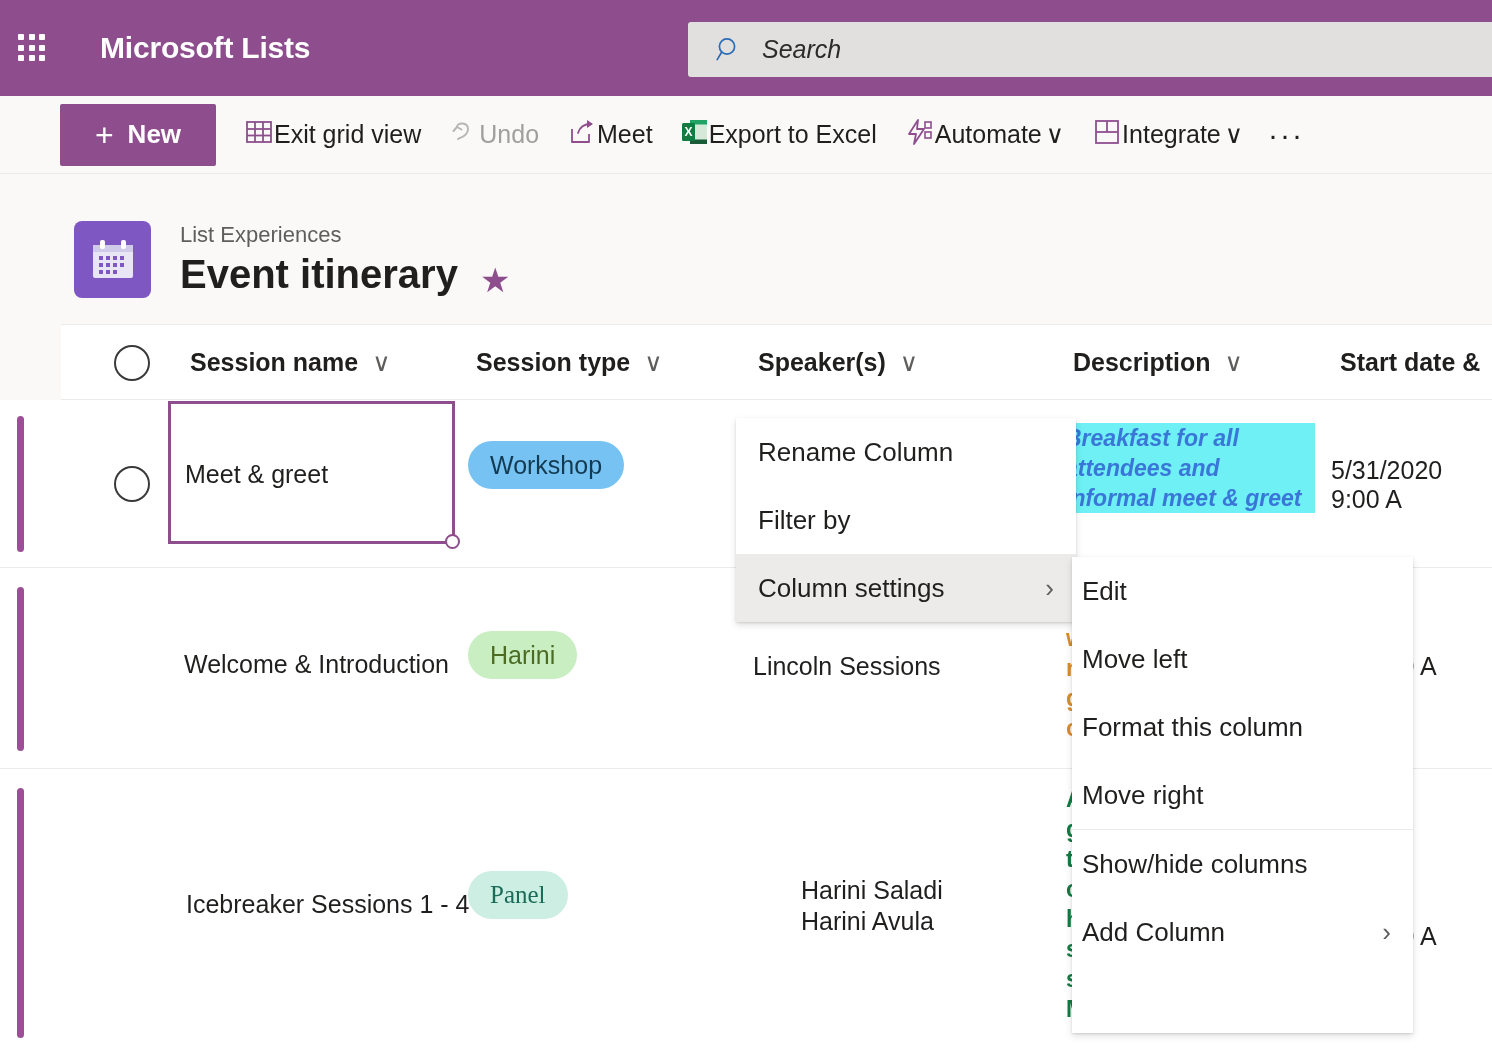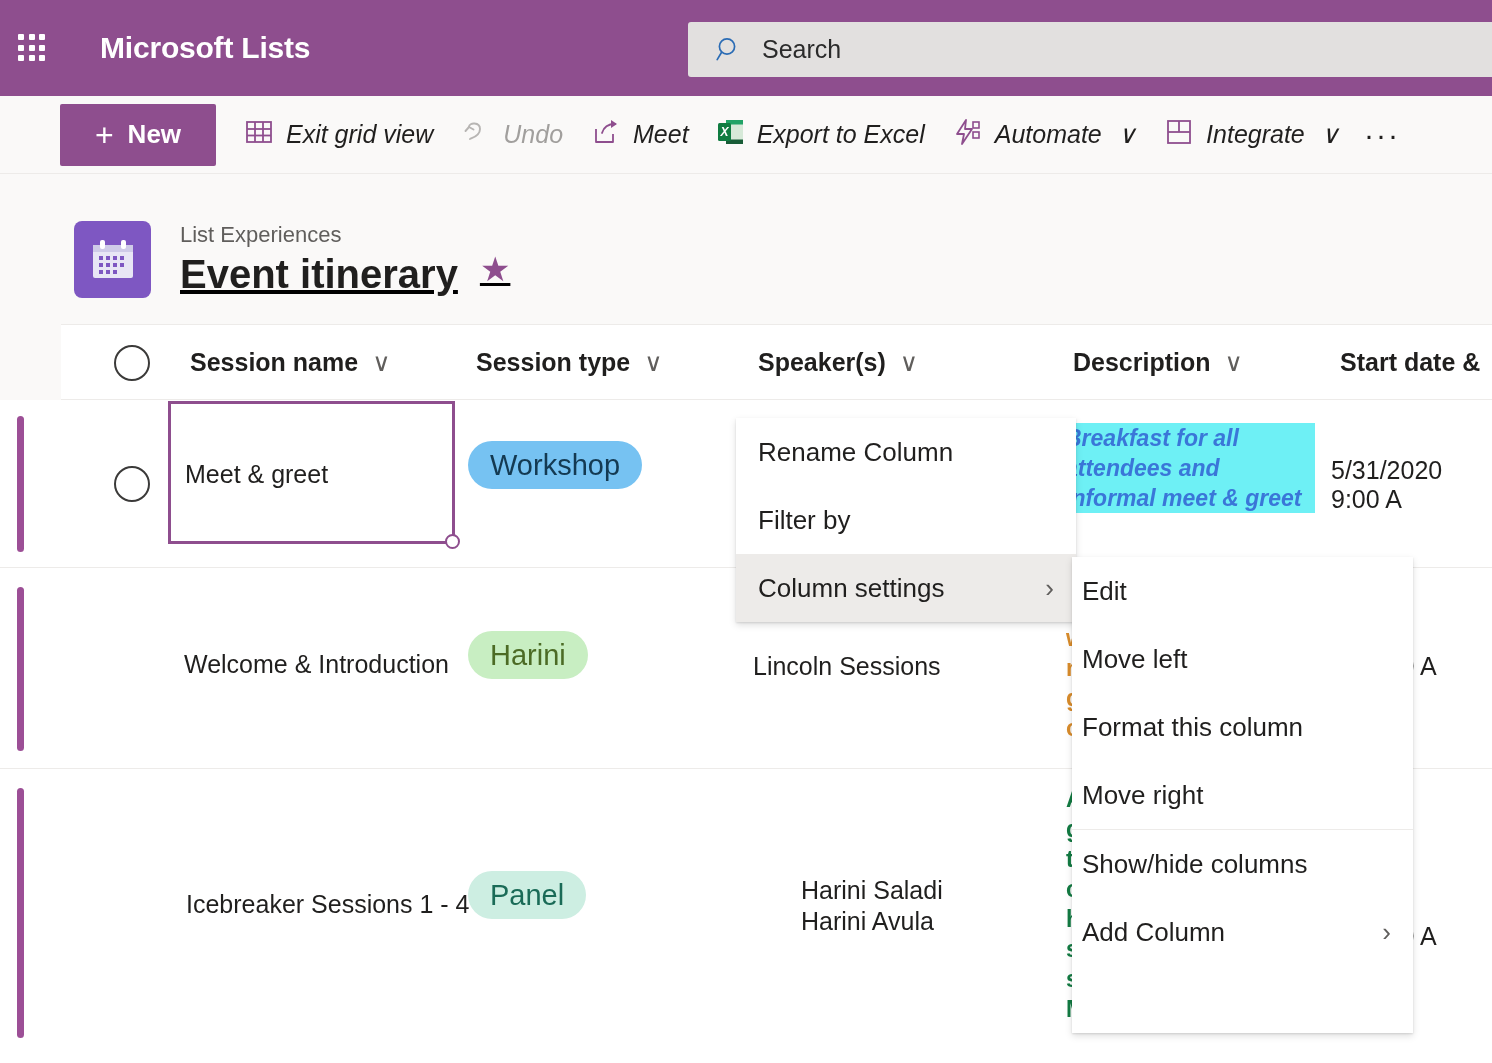--- a/index.html
+++ b/index.html
@@ -36,59 +36,60 @@
   .search-wrap {
     position:absolute; left:688px; top:22px; width:820px; height:55px;
     background:#e2e0df; border-radius:3px; display:flex; align-items:center;
     padding-left:24px; cursor:text;
   }
   .search-ico { width:34px; height:34px; flex:none; display:flex; align-items:center; justify-content:center;}
   .search-input {
     border:none; background:transparent; outline:none; margin-left:14px;
     font-family:"Liberation Sans", sans-serif; font-size:25px; color:#1b1a19;
     width:700px;
+    font-style:italic;
   }
   .search-input::placeholder { color:#2b2b2b; opacity:1; }
 
   
   .cmdbar {
     position:absolute; top:96px; left:0; width:1492px; height:78px;
     background:#faf9f8; display:flex; align-items:center; padding-left:60px;
     border-bottom:1px solid #edebe9;
   }
   .btn-new {
     height:62px; min-width:156px; background:#8e4e8e; color:#fff;
     border:none; border-radius:2px; display:flex; align-items:center; justify-content:center;
     font-family:"Liberation Sans", sans-serif; font-size:26px; font-weight:600;
     cursor:pointer; padding:0 22px; gap:14px;
   }
   .plus-ico { font-size:32px; font-weight:400; line-height:1; }
   .cmd {
-    display:flex; align-items:center; gap:12px; height:62px; padding:0 14px;
-    font-size:25px; color:#201f1e; cursor:pointer; white-space:nowrap;font-style:italic;
+    display:flex; align-items:center; height:62px; padding:0 14px;
+    font-size:25px; color:#201f1e; cursor:pointer; white-space:nowrap;
   }
   .cmd.disabled { color:#a19f9d; cursor:default; }
   .cmd:first-of-type { margin-left:14px; }
   .chev { display:inline-block; margin-left:4px; }
   .ellipsis-btn {
     display:flex; align-items:center; justify-content:center; width:58px; height:62px;
     cursor:pointer; font-size:30px; color:#201f1e; letter-spacing:2px;
   }
 
   
   .listhead { position:absolute; top:174px; left:0; width:1492px; height:150px; background:#faf9f8; }
   .list-icon {
     position:absolute; left:74px; top:47px; width:77px; height:77px;
     background:#7e57c2; border-radius:8px; display:flex; align-items:center; justify-content:center;
   }
   .cal-svg { width:46px; height:44px; display:block; }
   .breadcrumb {
     position:absolute; left:180px; top:48px; font-size:22px; color:#605e5c; white-space:nowrap;
   }
-  .title-row { position:absolute; left:180px; top:78px; display:flex; align-items:flex-start; gap:22px;text-decoration:underline; }
+  .title-row { position:absolute; left:180px; top:78px; display:flex; align-items:flex-end; gap:22px; }
   .list-title { font-size:40px; font-weight:600; color:#201f1e; white-space:nowrap; }
   .star { color:#8e4e8e; font-size:34px; line-height:1; cursor:pointer; }
 
   
   .grid { position:absolute; top:324px; left:0; width:1492px; height:739px; background:#fff; }
   .grid-head {
     position:relative; height:76px; width:1492px;
     border-top:1px solid #edebe9; border-bottom:1px solid #edebe9; background:#fff;
   }
   .grid-head::before{
@@ -107,21 +108,21 @@
 
   .row { position:absolute; left:0; width:1492px; background:#fff; border-bottom:1px solid #edebe9; }
   .rowbar {
     position:absolute; left:17px; width:7px; border-radius:4px; background:#9c4f96;
   }
   .cell { position:absolute; font-size:25px; color:#201f1e; }
   .cell-sessname { color:#201f1e; }
 
   .pill {
     display:inline-flex; align-items:center; justify-content:center;
-    height:48px; padding:0 22px; border-radius:24px; font-size:29px; white-space:nowrap;
+    height:48px; padding:0 22px; border-radius:24px; font-size:25px; white-space:nowrap;
   }
   .pill-workshop { background:#76c2f2; color:#143a52; }
   .pill-keynote  { background:#c8eec2; color:#4c6b25; }
   .pill-panel    { background:#cdeee2; color:#1a6b57; }
 
   
   .cell-selected {
     position:absolute; border:3px solid #8e4e8e; background:#fff; z-index:5;
   }
   .cell-selected .cs-text { position:absolute; left:14px; top:56px; font-size:25px; color:#201f1e; }
@@ -373,21 +374,21 @@
       </div>
 
       <div class="cell" style="left:1331px; top:83px;">20 8:30 A</div>
     </div>
 
     <div class="row" style="top:446px; height:293px; border-bottom:none;">
       <div class="rowbar" style="top:18px; height:250px;"></div>
 
       <div class="cell cell-sessname" style="left:186px; top:120px;">Icebreaker Sessions 1 - 4</div>
 
-      <div class="cell" style="left:468px; top:101px;">
+      <div class="cell" style="left:468px; top:101px;font-family:Liberation Serif, serif;">
         <span class="pill pill-panel">Panel</span>
       </div>
 
       <div class="cell" style="left:753px; top:105px; line-height:31px;margin-left:48px;">
         <span style="display:block">Harini Saladi</span>
         <span style="display:block">Harini Avula</span>
       </div>
 
       <div class="desc green" style="left:1066px; top:14px; width:14px;">
         <span class="ln">A</span>

